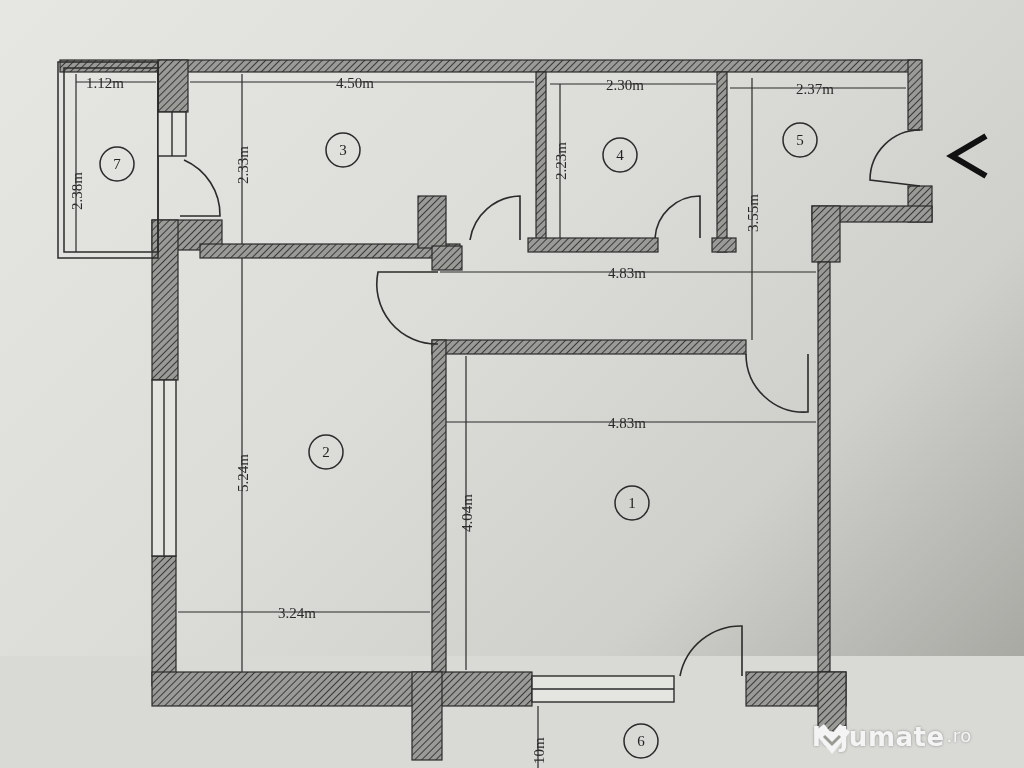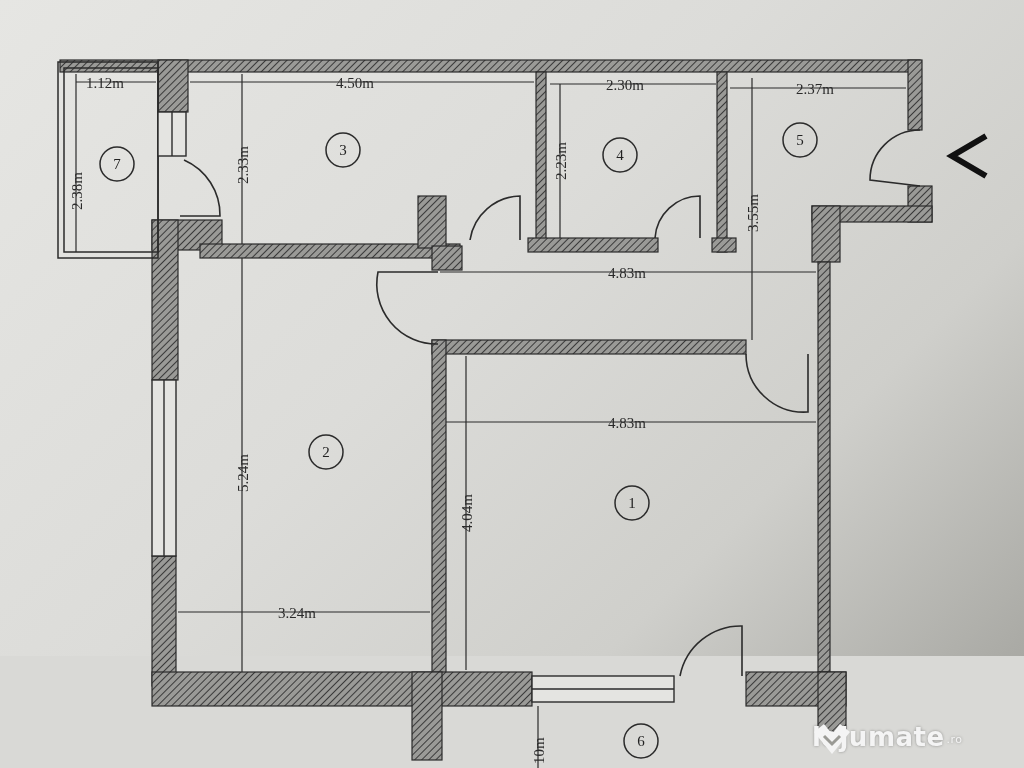--- a/index.html
+++ b/index.html
@@ -4,21 +4,21 @@
 <style>
   html,body{margin:0;padding:0;}
   body{width:1024px;height:768px;overflow:hidden;background:#d9d9d6;font-family:"Liberation Serif","DejaVu Serif",serif;}
   #stage{position:absolute;left:0;top:0;width:1024px;height:656px;
     background:linear-gradient(135deg,#e6e6e3 0%,#dcdcd9 45%,#cfcfcb 75%,#a9a9a4 100%);}
   svg{position:absolute;left:0;top:0;}
   .dim{font-family:"Liberation Serif","DejaVu Serif",serif;font-size:15px;fill:#2a2a2a;}
   .num{font-family:"Liberation Serif","DejaVu Serif",serif;font-size:15px;fill:#222;text-anchor:middle;dominant-baseline:central;}
   .wm{position:absolute;left:812px;top:722px;display:flex;align-items:center;gap:6px;color:#f4f4f4;
     font-family:"DejaVu Sans","Liberation Sans",sans-serif;font-weight:bold;font-size:26px;letter-spacing:0.5px;text-shadow:0 0 3px rgba(0,0,0,.35);}
-  .wm .tld{font-size:11px;font-weight:normal;align-self:flex-end;margin-bottom:6px;margin-left:-4px;}
+  .wm .tld{font-size:18px;font-weight:normal;align-self:flex-end;margin-bottom:6px;margin-left:-4px;}
 </style>
 </head>
 <body>
 
 <div id="stage">
 <svg width="1024" height="768" viewBox="0 0 1024 768">
   <defs>
     <pattern id="hatch" patternUnits="userSpaceOnUse" width="5" height="5" patternTransform="rotate(45)">
       <rect width="5" height="5" fill="#9a9a97"></rect>
       <line x1="0" y1="0" x2="0" y2="5" stroke="#3a3a3a" stroke-width="2"></line>

